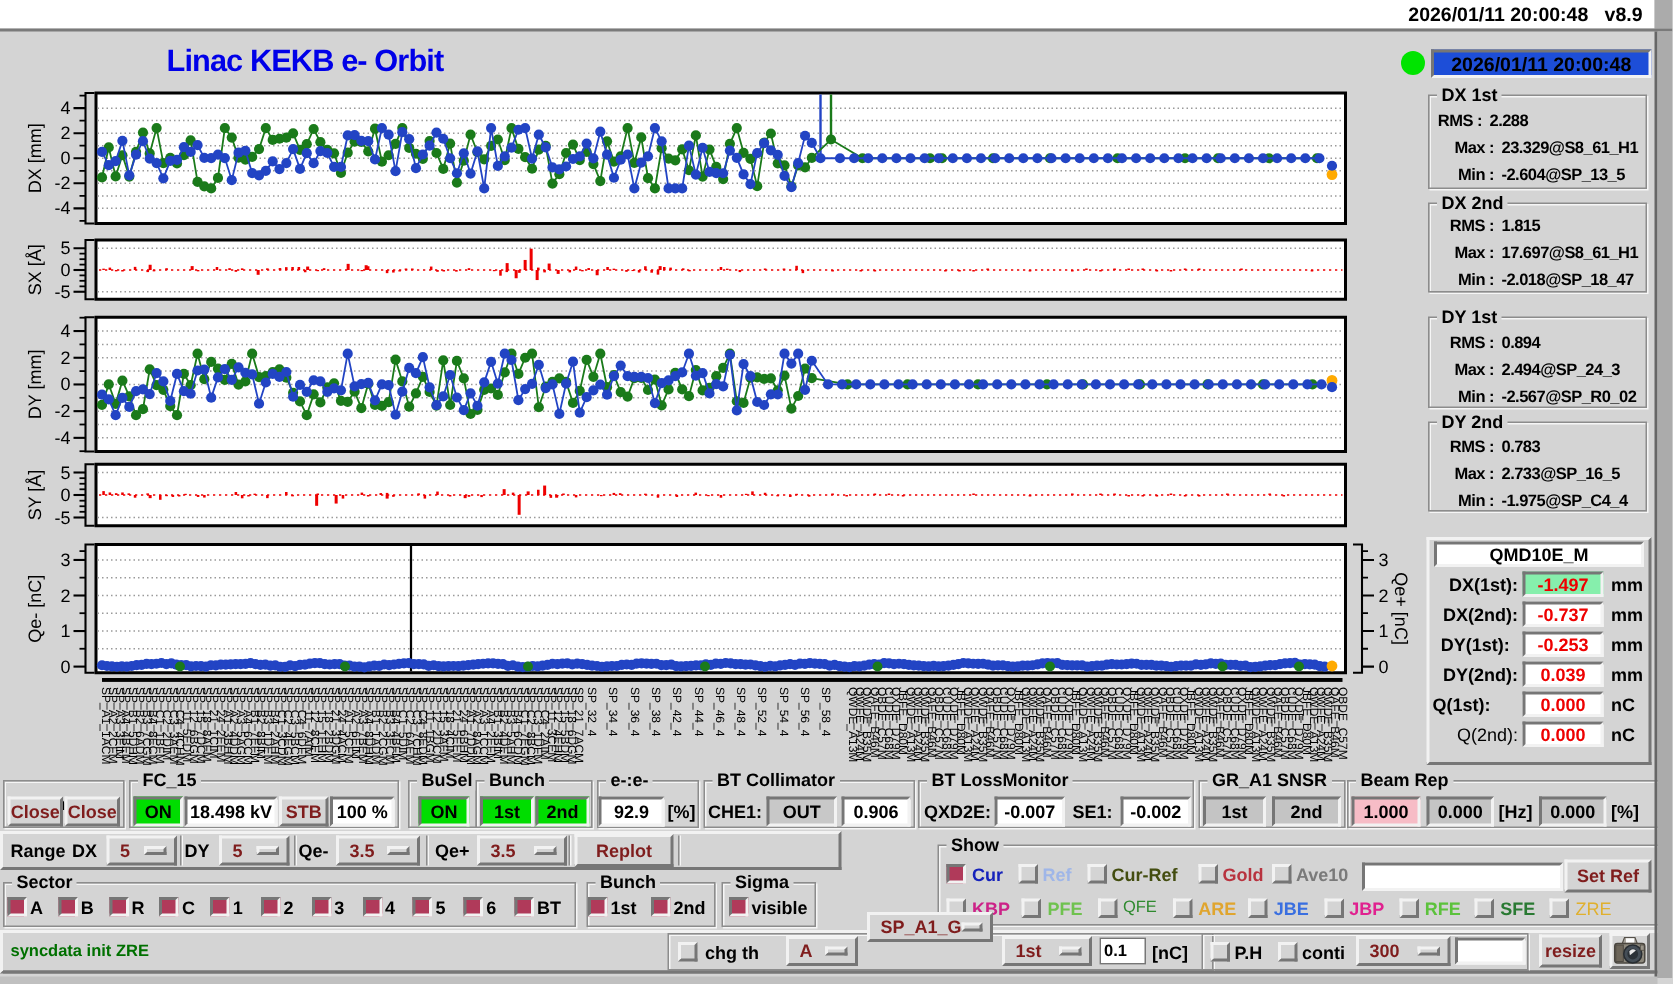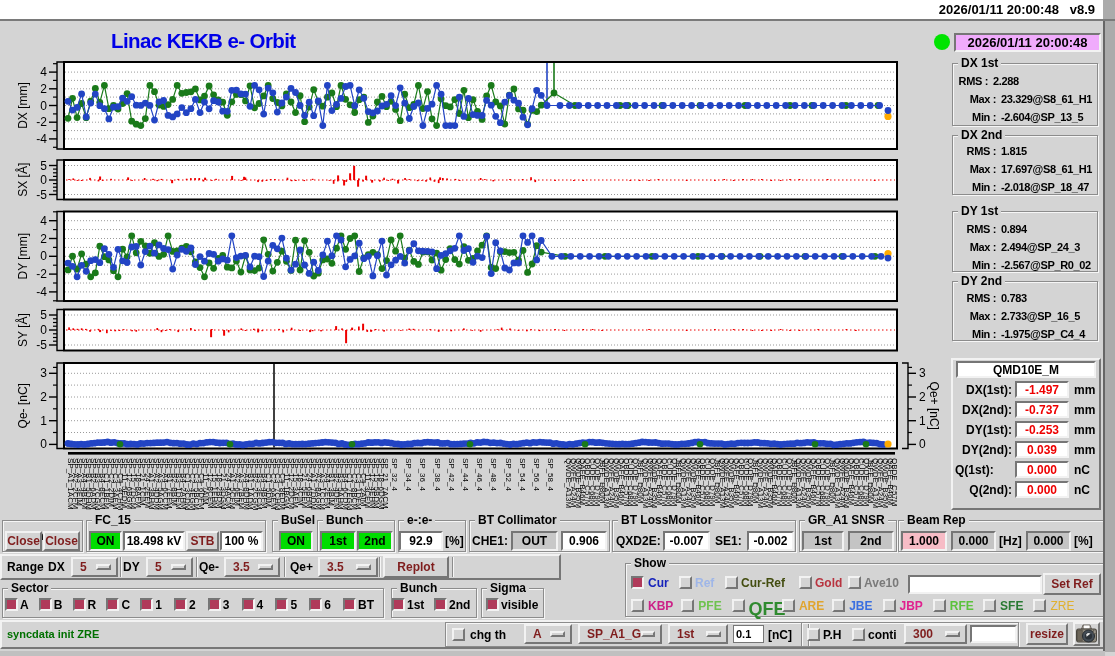--- a/index.html
+++ b/index.html
@@ -1373,21 +1373,21 @@
 <div class="lb" style="left:815px;top:576px;color:#b8333f;font-size:12px;font-weight:bold">Gold</div>
 <div class="cbx" style="left:848px;top:576px"></div>
 <div class="lb" style="left:864px;top:576px;color:#7a7a7a;font-size:12px;font-weight:bold">Ave10</div>
 <div class="sunk" style="left:908px;top:575px;width:134px;height:19px;background:#fff;color:#000;font-size:12px"></div>
 <div class="btn" style="left:1043px;top:573px;width:58px;height:22px;font-size:12px">Set Ref</div>
 <div class="cbx" style="left:631px;top:598.5px"></div>
 <div class="lb" style="left:648px;top:598.5px;color:#cc2288;font-size:12px;font-weight:bold">KBP</div>
 <div class="cbx" style="left:681.3px;top:598.5px"></div>
 <div class="lb" style="left:698.3px;top:598.5px;color:#6fc24f;font-size:12px;font-weight:bold">PFE</div>
 <div class="cbx" style="left:731.5999999999999px;top:598.5px"></div>
-<div class="lb" style="left:748.5999999999999px;top:598.5px;color:#2f8a2f;font-size:18px;font-weight:bold">QFE</div>
+<div class="lb" style="left:748.5999999999999px;top:598.5px;color:#2f8a2f;font-size:11px;font-weight:normal">QFE</div>
 <div class="cbx" style="left:781.8999999999999px;top:598.5px"></div>
 <div class="lb" style="left:798.8999999999999px;top:598.5px;color:#e0a52e;font-size:12px;font-weight:bold">ARE</div>
 <div class="cbx" style="left:832.1999999999998px;top:598.5px"></div>
 <div class="lb" style="left:849.1999999999998px;top:598.5px;color:#3a6fe0;font-size:12px;font-weight:bold">JBE</div>
 <div class="cbx" style="left:882.4999999999998px;top:598.5px"></div>
 <div class="lb" style="left:899.4999999999998px;top:598.5px;color:#e0218f;font-size:12px;font-weight:bold">JBP</div>
 <div class="cbx" style="left:932.7999999999997px;top:598.5px"></div>
 <div class="lb" style="left:949.7999999999997px;top:598.5px;color:#5cc23c;font-size:12px;font-weight:bold">RFE</div>
 <div class="cbx" style="left:983.0999999999997px;top:598.5px"></div>
 <div class="lb" style="left:1000.0999999999997px;top:598.5px;color:#2a7a33;font-size:12px;font-weight:bold">SFE</div>
@@ -1429,21 +1429,21 @@
 <div class="lb" style="left:501px;top:598px;color:#000;font-size:12px;font-weight:bold">visible</div>
 <div class="panel" style="left:0;top:620px;width:1113px;height:29px"></div>
 <div class="lb" style="left:7px;top:628px;color:#007000;font-size:11px;font-weight:bold">syncdata init ZRE</div>
 <div class="grp2" style="left:445px;top:622px;width:364px;height:25px"></div>
 <div class="cbx" style="left:452px;top:628px"></div>
 <div class="lb" style="left:470px;top:628px;color:#000;font-size:12px;font-weight:bold">chg th</div>
 <div class="btn dd" style="left:524px;top:624px;width:48px;height:20px">
     <span>A</span>
     <span class="ddbar"></span>
   </div>
-<div class="btn dd" style="left:578px;top:624px;width:84px;height:20px">
+<div class="btn dd" style="left:578px;top:608px;width:84px;height:20px">
     <span>SP_A1_G</span>
     <span class="ddbar"></span>
   </div>
 <div class="btn dd" style="left:668px;top:624px;width:60px;height:20px">
     <span>1st</span>
     <span class="ddbar"></span>
   </div>
 <div class="sunk2" style="left:733px;top:625px;width:31px;height:18px;background:#fff;color:#000;font-size:11px">0.1</div>
 <div class="lb" style="left:768px;top:628px;color:#000;font-size:12px;font-weight:bold">[nC]</div>
 <div class="grp2" style="left:801px;top:622px;width:218px;height:25px"></div>
@@ -1463,21 +1463,21 @@
       <rect x="9" y="1.5" width="5.5" height="3" fill="#fdfdfd"></rect>
       <rect x="1.5" y="5" width="20" height="13" rx="1.8" fill="#8d887c" stroke="#4a463f"></rect>
       <rect x="2.2" y="6" width="5" height="11" fill="#6d665a" stroke="#4a463f" stroke-width="0.6"></rect>
       <circle cx="13.5" cy="12" r="6" fill="#454e57" stroke="#272c31"></circle>
       <circle cx="13.5" cy="12" r="3.6" fill="#2b3137"></circle>
       <path d="M11.2,10.2 a3.3,3.3 0 0 1 4.4,-0.6 l-4,3.2 z" fill="#e8e8e8"></path>
       <rect x="18.5" y="6" width="2.6" height="3.5" fill="#9a958a" stroke="#4a463f" stroke-width="0.5"></rect>
     </svg>
   </div>
 <div style="position:absolute;left:934px;top:34px;width:16px;height:16px;border-radius:50%;background:#00e400"></div>
-<div class="sunk" style="left:954px;top:33px;width:147px;height:19px;background:#f0abfc;color:#000;font-size:13px">2026/01/11 20:00:48</div>
+<div class="sunk" style="left:954px;top:33px;width:147px;height:19px;background:#1d4ed8;color:#000;font-size:13px">2026/01/11 20:00:48</div>
 <div class="grp" style="left:952px;top:63px;width:146px;height:63px"></div>
 <div class="leg" style="left:958px;top:57px">DX 1st</div>
 <div class="st" style="left:948px;top:75px"><span style="display:inline-block;width:40px;text-align:right">RMS :</span><span style="display:inline-block;width:5px"></span>2.288</div>
 <div class="st" style="left:956px;top:93px"><span style="display:inline-block;width:40px;text-align:right">Max :</span><span style="display:inline-block;width:5px"></span>23.329@S8_61_H1</div>
 <div class="st" style="left:956px;top:111px"><span style="display:inline-block;width:40px;text-align:right">Min :</span><span style="display:inline-block;width:5px"></span>-2.604@SP_13_5</div>
 <div class="grp" style="left:952px;top:135px;width:146px;height:60px"></div>
 <div class="leg" style="left:958px;top:129px">DX 2nd</div>
 <div class="st" style="left:956px;top:145px"><span style="display:inline-block;width:40px;text-align:right">RMS :</span><span style="display:inline-block;width:5px"></span>1.815</div>
 <div class="st" style="left:956px;top:163px"><span style="display:inline-block;width:40px;text-align:right">Max :</span><span style="display:inline-block;width:5px"></span>17.697@S8_61_H1</div>
 <div class="st" style="left:956px;top:181px"><span style="display:inline-block;width:40px;text-align:right">Min :</span><span style="display:inline-block;width:5px"></span>-2.018@SP_18_47</div>
@@ -1487,33 +1487,33 @@
 <div class="st" style="left:956px;top:241px"><span style="display:inline-block;width:40px;text-align:right">Max :</span><span style="display:inline-block;width:5px"></span>2.494@SP_24_3</div>
 <div class="st" style="left:956px;top:259px"><span style="display:inline-block;width:40px;text-align:right">Min :</span><span style="display:inline-block;width:5px"></span>-2.567@SP_R0_02</div>
 <div class="grp" style="left:952px;top:281px;width:146px;height:60px"></div>
 <div class="leg" style="left:958px;top:275px">DY 2nd</div>
 <div class="st" style="left:956px;top:292px"><span style="display:inline-block;width:40px;text-align:right">RMS :</span><span style="display:inline-block;width:5px"></span>0.783</div>
 <div class="st" style="left:956px;top:310px"><span style="display:inline-block;width:40px;text-align:right">Max :</span><span style="display:inline-block;width:5px"></span>2.733@SP_16_5</div>
 <div class="st" style="left:956px;top:328px"><span style="display:inline-block;width:40px;text-align:right">Min :</span><span style="display:inline-block;width:5px"></span>-1.975@SP_C4_4</div>
 <div class="panel" style="left:951px;top:358px;width:150px;height:152px"></div>
 <div class="sunk" style="left:956px;top:361px;width:140px;height:17px;background:#fff;color:#000;font-size:12px">QMD10E_M</div>
 <div class="lb" style="left:955px;top:383px;width:57px;text-align:right;font-weight:bold;font-size:12px">DX(1st):</div>
-<div class="sunk" style="left:1015px;top:381px;width:54px;height:17px;background:#ffffff;color:#ee0000;font-size:12px">-1.497</div>
+<div class="sunk" style="left:1015px;top:381px;width:54px;height:17px;background:#86efac;color:#ee0000;font-size:12px">-1.497</div>
 <div class="lb" style="left:1074px;top:383px;color:#000;font-size:12px;font-weight:bold">mm</div>
 <div class="lb" style="left:955px;top:403px;width:57px;text-align:right;font-weight:bold;font-size:12px">DX(2nd):</div>
 <div class="sunk" style="left:1015px;top:401px;width:54px;height:17px;background:#fff;color:#ee0000;font-size:12px">-0.737</div>
 <div class="lb" style="left:1074px;top:403px;color:#000;font-size:12px;font-weight:bold">mm</div>
-<div class="lb" style="left:955px;top:423px;width:57px;text-align:right;font-weight:bold;font-size:12px">DY(1st):</div>
+<div class="lb" style="left:955px;top:423px;width:57px;text-align:center;font-weight:bold;font-size:12px">DY(1st):</div>
 <div class="sunk" style="left:1015px;top:421px;width:54px;height:17px;background:#fff;color:#ee0000;font-size:12px">-0.253</div>
 <div class="lb" style="left:1074px;top:423px;color:#000;font-size:12px;font-weight:bold">mm</div>
 <div class="lb" style="left:955px;top:443px;width:57px;text-align:right;font-weight:bold;font-size:12px">DY(2nd):</div>
 <div class="sunk" style="left:1015px;top:441px;width:54px;height:17px;background:#fff;color:#ee0000;font-size:12px">0.039</div>
 <div class="lb" style="left:1074px;top:443px;color:#000;font-size:12px;font-weight:bold">mm</div>
 <div class="lb" style="left:955px;top:463px;width:57px;text-align:left;font-weight:bold;font-size:12px">Q(1st):</div>
 <div class="sunk" style="left:1015px;top:461px;width:54px;height:17px;background:#fff;color:#ee0000;font-size:12px">0.000</div>
 <div class="lb" style="left:1074px;top:463px;color:#000;font-size:12px;font-weight:bold">nC</div>
-<div class="lb" style="left:955px;top:483px;width:57px;text-align:right;font-weight:bold;font-size:12px">Q(2nd):</div>
+<div class="lb" style="left:955px;top:483px;width:57px;text-align:right;font-weight:normal;font-size:12px">Q(2nd):</div>
 <div class="sunk" style="left:1015px;top:481px;width:54px;height:17px;background:#fff;color:#ee0000;font-size:12px">0.000</div>
 <div class="lb" style="left:1074px;top:483px;color:#000;font-size:12px;font-weight:bold">nC</div>
 <div id="redge"></div>
 <div id="redge2"></div>
 <div id="bline"></div>
 <div id="bedge"></div>
 
 </body></html>

